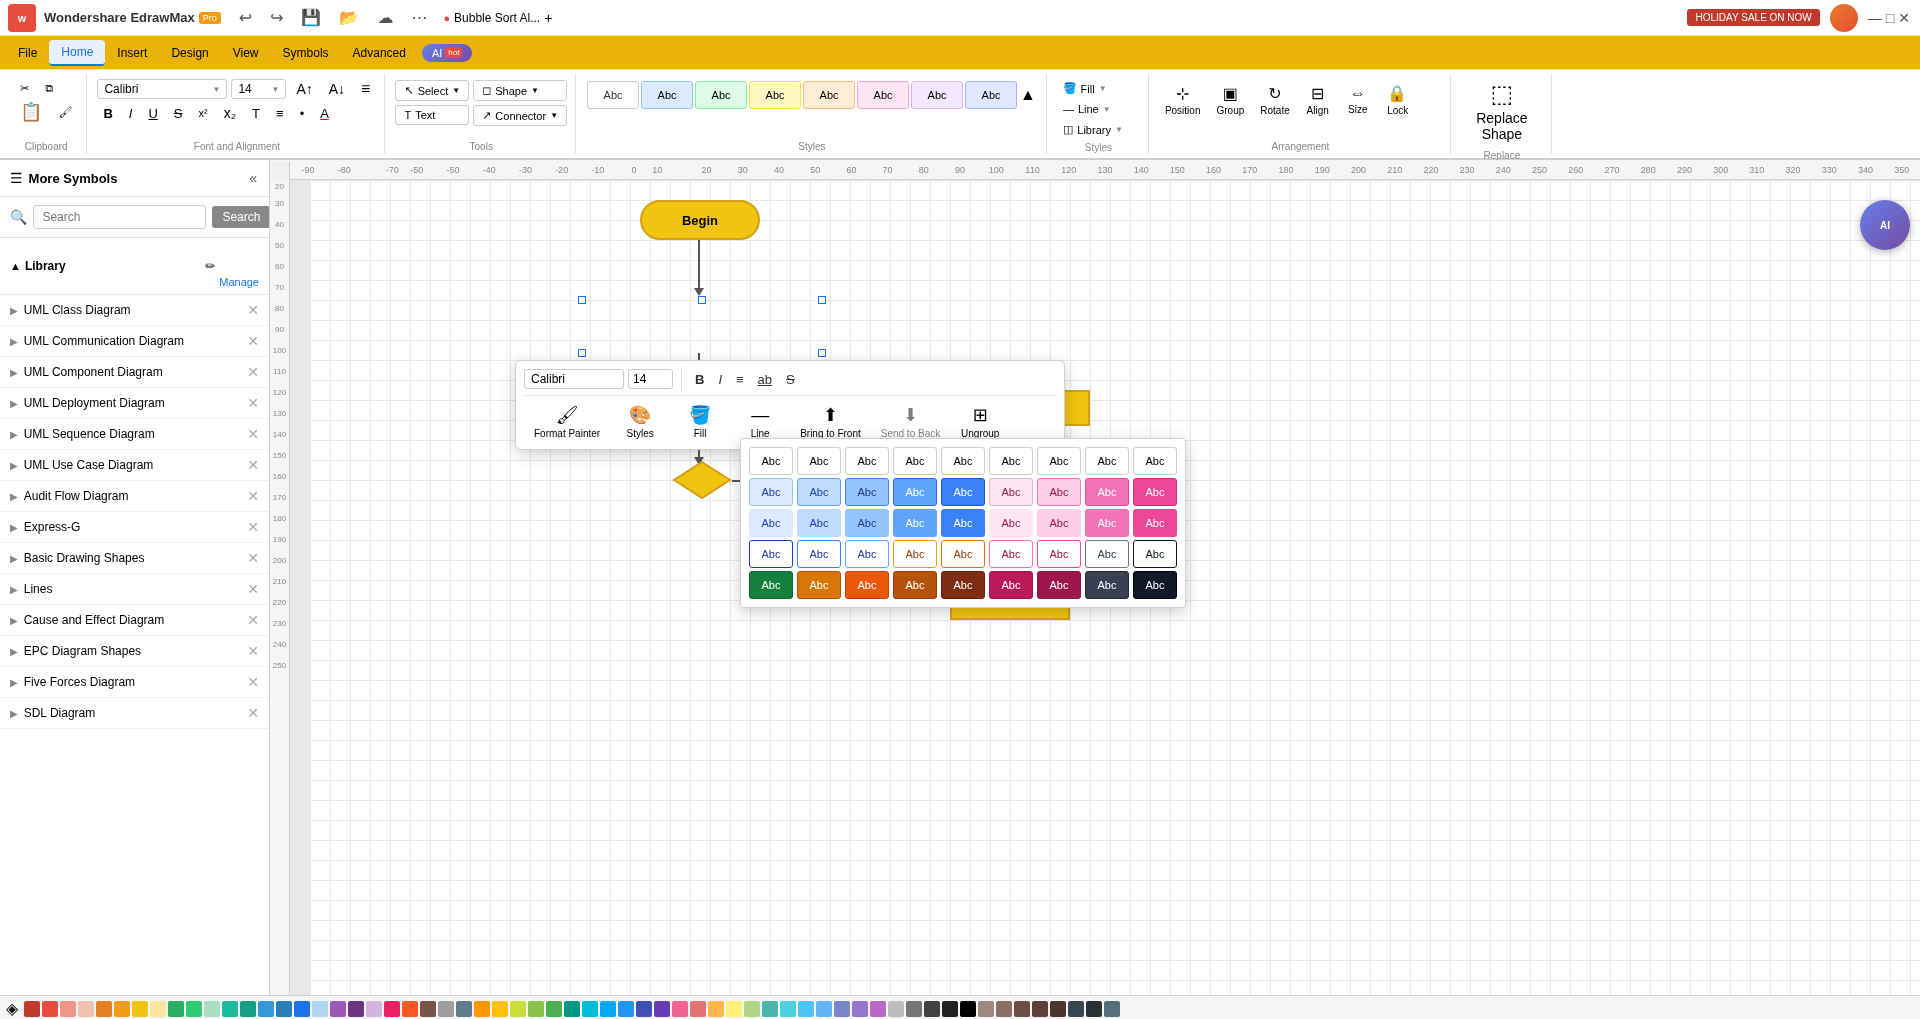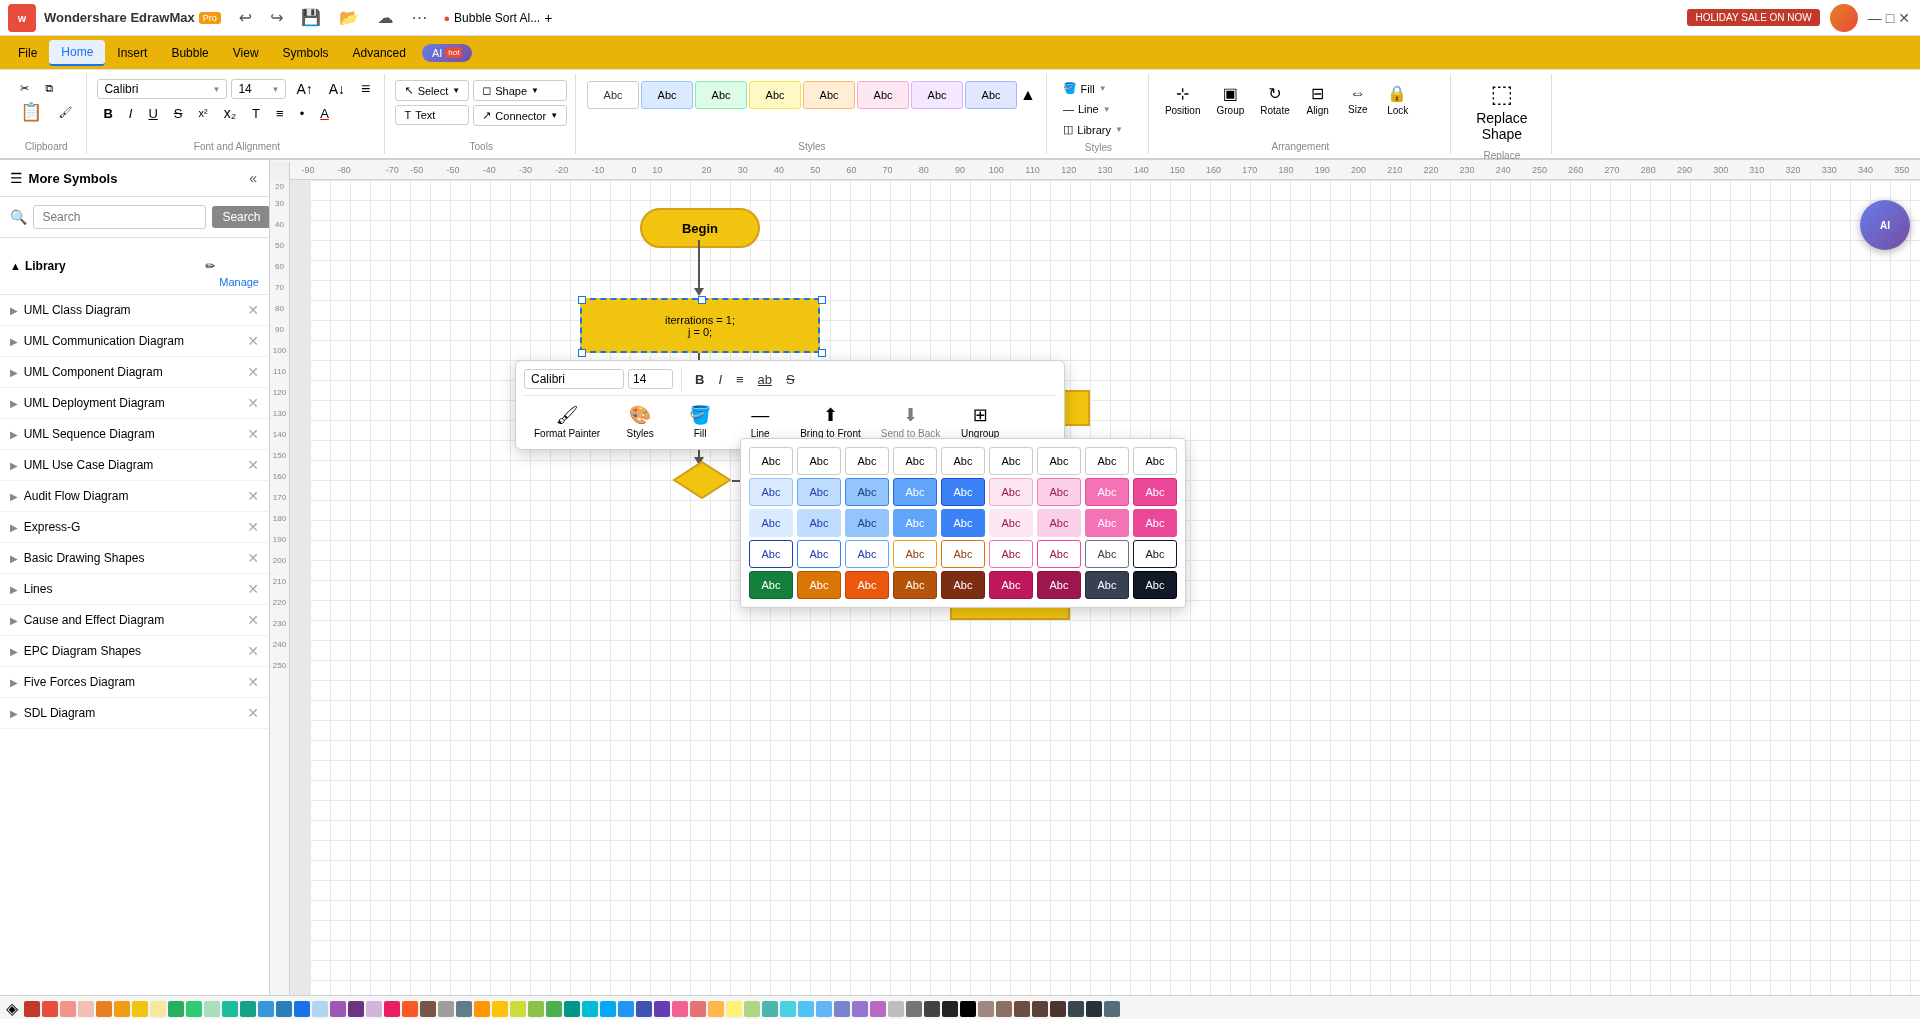--- a/index.html
+++ b/index.html
@@ -128,21 +128,21 @@
   <div class="profile-icon"></div>
   <button class="icon-btn">—</button>
   <button class="icon-btn">□</button>
   <button class="icon-btn">✕</button>
 </div>
 
 <div id="menubar">
   <div class="menu-item">File</div>
   <div class="menu-item active">Home</div>
   <div class="menu-item">Insert</div>
-  <div class="menu-item">Bubble</div>
+  <div class="menu-item">Design</div>
   <div class="menu-item">View</div>
   <div class="menu-item">Symbols</div>
   <div class="menu-item">Advanced</div>
   <div class="ai-btn">
     <span>AI</span>
     <span class="hot-badge">hot</span>
   </div>
 </div>
 
 <div id="ribbon">
@@ -483,30 +483,27 @@
         <span style="font-size:8px; color:#888; padding:6px 0; text-align:center;">210</span>
         <span style="font-size:8px; color:#888; padding:6px 0; text-align:center;">220</span>
         <span style="font-size:8px; color:#888; padding:6px 0; text-align:center;">230</span>
         <span style="font-size:8px; color:#888; padding:6px 0; text-align:center;">240</span>
         <span style="font-size:8px; color:#888; padding:6px 0; text-align:center;">250</span>
       </div>
 
       <div id="canvas-content" style="position:relative; flex:1; overflow:hidden; background:white;">
         <div class="canvas-grid"></div>
 
-        <div style="position:absolute; left:330px; top:28px; width:120px; height:40px; background:#f1c40f; border:2px solid #d4a017; border-radius:20px; display:flex; align-items:center; justify-content:center; font-weight:600; font-size:13px; cursor:pointer;">
+        <div style="position:absolute; left:330px; top:20px; width:120px; height:40px; background:#f1c40f; border:2px solid #d4a017; border-radius:20px; display:flex; align-items:center; justify-content:center; font-weight:600; font-size:13px; cursor:pointer;">
           <span>Begin</span>
         </div>
 
         <div style="position:absolute; left:388px; top:60px; width:2px; height:50px; background:#555;"></div>
         <div style="position:absolute; left:384px; top:108px; width:0; height:0; border-left:5px solid transparent; border-right:5px solid transparent; border-top:8px solid #555;"></div>
 
-        <div style="position:absolute; left:270px; top:118px; width:240px; height:55px; background:#f1c40f; border:2px dashed #1a73e8; display:flex; align-items:center; justify-content:center; font-size:11px; text-align:center; cursor:pointer; white-space:pre-line;">
-          <span>iterrations = 1;<br>j = 0;</span>
-        </div>
 
         <div style="position:absolute; left:268px; top:116px; width:8px; height:8px; background:white; border:1px solid #1a73e8;"></div>
         <div style="position:absolute; left:388px; top:116px; width:8px; height:8px; background:white; border:1px solid #1a73e8;"></div>
         <div style="position:absolute; left:508px; top:116px; width:8px; height:8px; background:white; border:1px solid #1a73e8;"></div>
         <div style="position:absolute; left:268px; top:169px; width:8px; height:8px; background:white; border:1px solid #1a73e8;"></div>
         <div style="position:absolute; left:508px; top:169px; width:8px; height:8px; background:white; border:1px solid #1a73e8;"></div>
 
         <div style="position:absolute; left:388px; top:173px; width:2px; height:40px; background:#555;"></div>
         <div style="position:absolute; left:384px; top:211px; width:0; height:0; border-left:5px solid transparent; border-right:5px solid transparent; border-top:8px solid #555;"></div>
 

